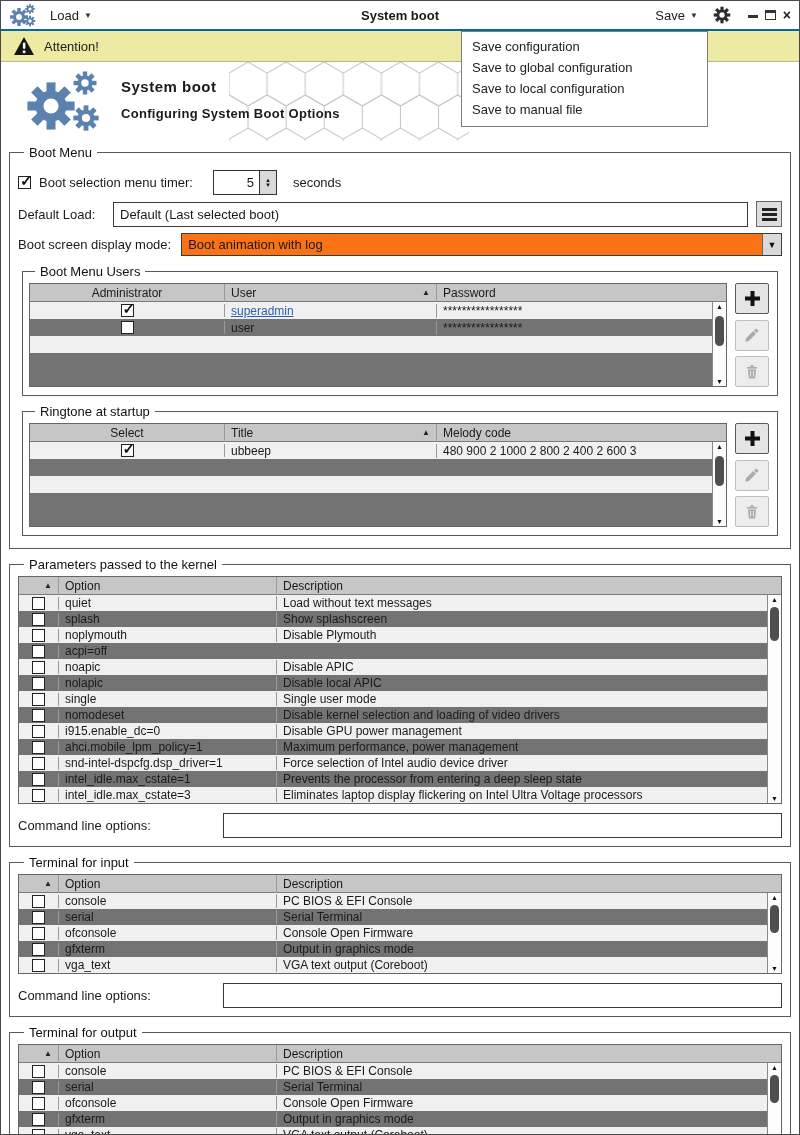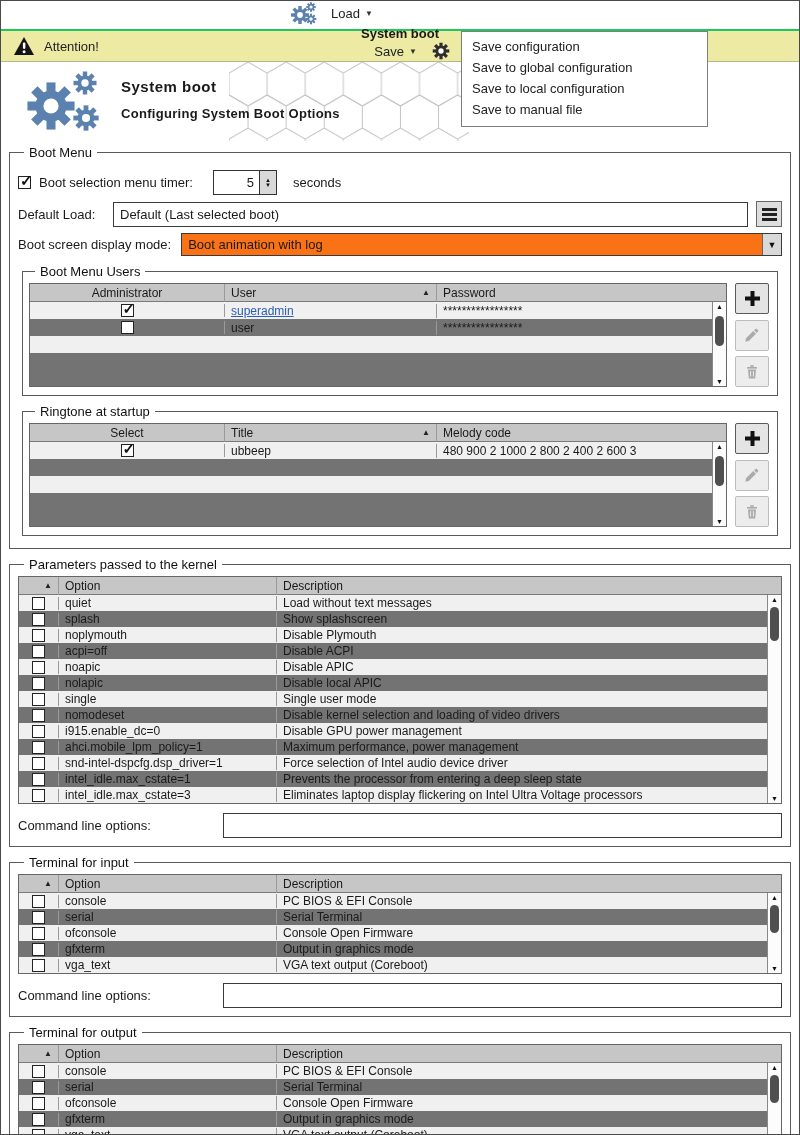--- a/index.html
+++ b/index.html
@@ -10,21 +10,21 @@
     --stripe-gray:#f0f0f0;
     --border-dark:#4a4a4a;
     --border-mid:#8a8a8a;
     --disabled-gray:#b0b0b0;
   }
   *{margin:0;padding:0;box-sizing:border-box;}
   body{font-family:"Liberation Sans",sans-serif;background:#fff;color:#1a1a1a;}
   .window{width:800px;height:1135px;border:1px solid var(--border-dark);position:relative;background:#fff;overflow:hidden;}
 
   
-  .titlebar{height:30px;border-bottom:2px solid #22c55e;display:flex;align-items:center;padding:0 8px;background:#fff;flex-direction:column;}
+  .titlebar{height:30px;border-bottom:2px solid #0369a1;display:flex;align-items:center;padding:0 8px;background:#fff;}
   .tb-left{display:flex;align-items:center;gap:14px;width:220px;}
   .tb-center{flex:1;text-align:center;font-weight:bold;font-size:13px;}
   .tb-right{display:flex;align-items:center;gap:14px;justify-content:flex-end;width:220px;}
   .dropbtn{display:flex;align-items:center;gap:5px;font-size:13px;color:#222;cursor:default;}
   .caret{font-size:8px;color:#333;}
   .winctrl{display:flex;align-items:flex-start;gap:7px;margin-left:2px;}
   .wc-min{width:10px;height:10px;border-bottom:3px solid #333;margin-top:-2px;}
   .wc-max{width:11px;height:10px;border:1px solid #333;border-top:3px solid #333;}
   .wc-close{font-size:14px;font-weight:bold;line-height:10px;color:#222;}
 
@@ -421,23 +421,20 @@
               <span>Disable Plymouth</span>
             </div>
           </div>
           <div class="trow">
             <div class="c c0">
               <span class="cb"></span>
             </div>
             <div class="c c1">
               <span>acpi=off</span>
             </div>
-            <div class="c c2">
-              <span>Disable ACPI</span>
-            </div>
           </div>
           <div class="trow">
             <div class="c c0">
               <span class="cb"></span>
             </div>
             <div class="c c1">
               <span>noapic</span>
             </div>
             <div class="c c2">
               <span>Disable APIC</span>

